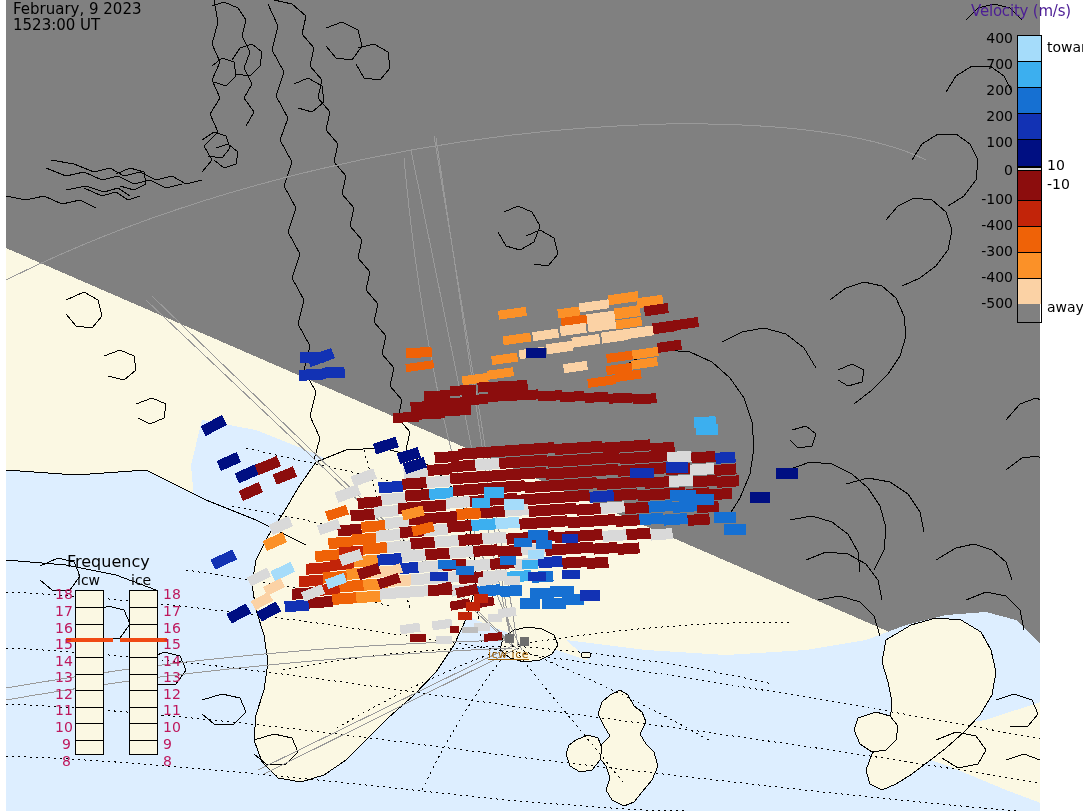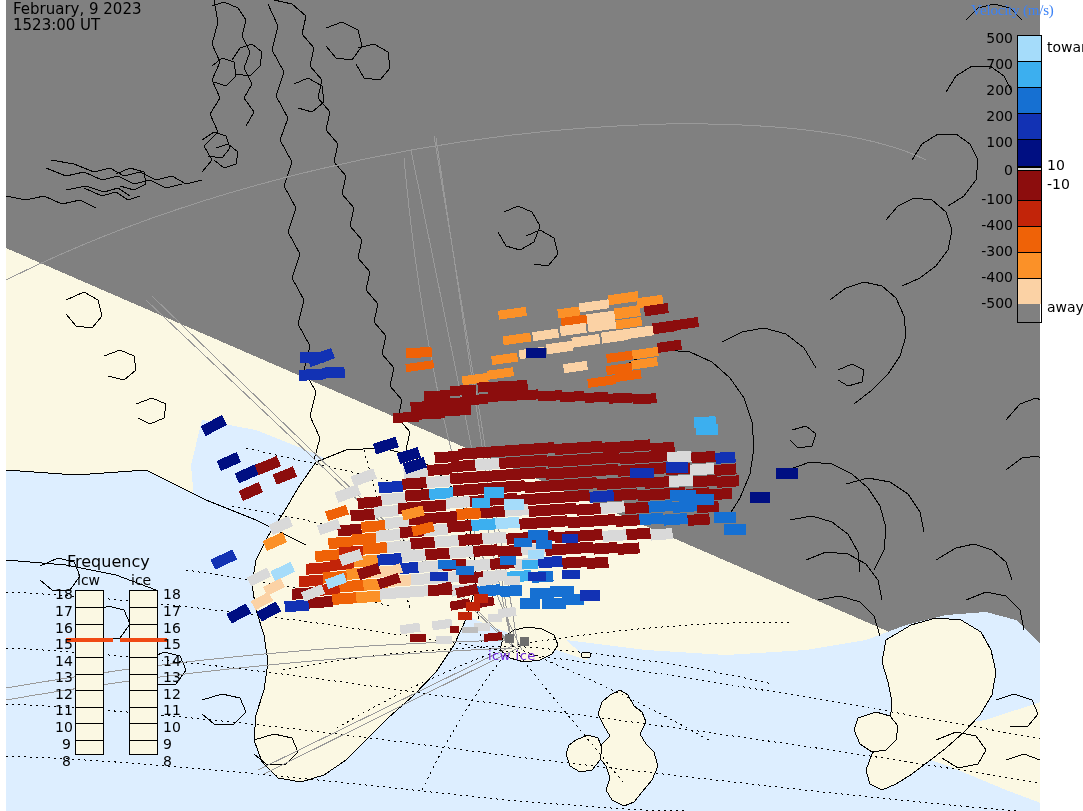--- a/index.html
+++ b/index.html
@@ -9,22 +9,22 @@
   #root{position:relative;width:1083px;height:811px;background:#ffffff;}
 
   
   #map-area{position:absolute;left:6px;top:0;width:1083px;height:811px;overflow:hidden;}
   #map-svg{position:absolute;left:0;top:0;}
 
   
   #legend-panel{position:absolute;left:1040px;top:0;width:43px;height:811px;
                 background:#ffffff;}
   #colorbar-wrap{position:absolute;left:957px;top:0;width:126px;height:340px;}
-  #cb-title{position:absolute;left:14px;top:2px;font-size:15px;color:#3b82f6;
-            white-space:nowrap;letter-spacing:-0.2px;font-family:Liberation Serif, serif;}
+  #cb-title{position:absolute;left:14px;top:2px;font-size:15px;color:#4c1d95;
+            white-space:nowrap;letter-spacing:-0.2px;}
   #cb-bar{position:absolute;left:60px;top:35px;width:25px;height:288px;
           border:1px solid #000;box-sizing:border-box;}
   .cb-seg{width:100%;border-bottom:1px solid #000;box-sizing:border-box;}
   .cb-seg:last-child{border-bottom:none;}
   .cb-zero{width:100%;height:4px;background:#d9d9d9;border-top:1px solid #000;
            border-bottom:1px solid #000;box-sizing:border-box;}
   .cb-tick{position:absolute;right:70px;font-size:14px;color:#000;
            text-align:right;white-space:nowrap;line-height:1;}
   .cb-side{position:absolute;left:90px;font-size:14px;color:#000;
            white-space:nowrap;line-height:1;}
@@ -32,30 +32,30 @@
   
   #freq-legend{position:absolute;left:55px;top:552px;width:145px;height:230px;}
   #freq-title{position:absolute;left:12px;top:0px;font-size:16px;color:#000;
               white-space:nowrap;}
   .freq-sub{position:absolute;top:20px;font-size:14px;color:#000;}
   .freq-bar{position:absolute;top:38px;width:29px;height:165px;
             background:#fbf8e3;border:1px solid #000;box-sizing:border-box;}
   .freq-div{position:absolute;left:0;width:100%;height:0;
             border-top:1px solid #000;}
   .freq-mark{position:absolute;width:47px;height:4px;background:#f04a14;}
-  .freq-lbl{position:absolute;font-size:14px;color:#000000;line-height:1;
+  .freq-lbl{position:absolute;font-size:14px;color:#be185d;line-height:1;
             white-space:nowrap;}
 
   
   #stamp{position:absolute;left:7px;top:2px;font-size:15px;color:#000;
          line-height:1.05;white-space:pre;}
 
   
-  #site-labels{position:absolute;left:482px;top:648px;font-size:13px;color:#6d28d9;
-               white-space:nowrap;letter-spacing:0.5px;}
+  #site-labels{position:absolute;left:482px;top:648px;font-size:11px;color:#a16207;
+               white-space:nowrap;letter-spacing:0.5px;text-decoration:underline;}
 </style>
 </head>
 <body>
 
 <div id="root">
 
   <div id="map-area">
     <svg id="map-svg" width="1083" height="811" viewBox="0 0 1083 811" xmlns="http://www.w3.org/2000/svg" shape-rendering="crispEdges">
 
       <defs>
@@ -586,21 +586,21 @@
       <div class="cb-seg" style="height:26px;background:#1232b4"></div>
       <div class="cb-seg" style="height:27px;background:#000f82"></div>
       <div class="cb-zero"></div>
       <div class="cb-seg" style="height:30px;background:#8c0d0d"></div>
       <div class="cb-seg" style="height:26px;background:#c22409"></div>
       <div class="cb-seg" style="height:26px;background:#ef6207"></div>
       <div class="cb-seg" style="height:26px;background:#fb9128"></div>
       <div class="cb-seg" style="height:25px;background:#fbd2a5"></div>
     </div>
 
-    <div class="cb-tick" style="top:31px">500</div>
+    <div class="cb-tick" style="top:31px">400</div>
     <div class="cb-tick" style="top:57px">700</div>
     <div class="cb-tick" style="top:83px">200</div>
     <div class="cb-tick" style="top:109px">200</div>
     <div class="cb-tick" style="top:135px">100</div>
     <div class="cb-tick" style="top:163px">0</div>
     <div class="cb-tick" style="top:192px">-100</div>
     <div class="cb-tick" style="top:218px">-400</div>
     <div class="cb-tick" style="top:244px">-300</div>
     <div class="cb-tick" style="top:270px">-400</div>
     <div class="cb-tick" style="top:296px">-500</div>

